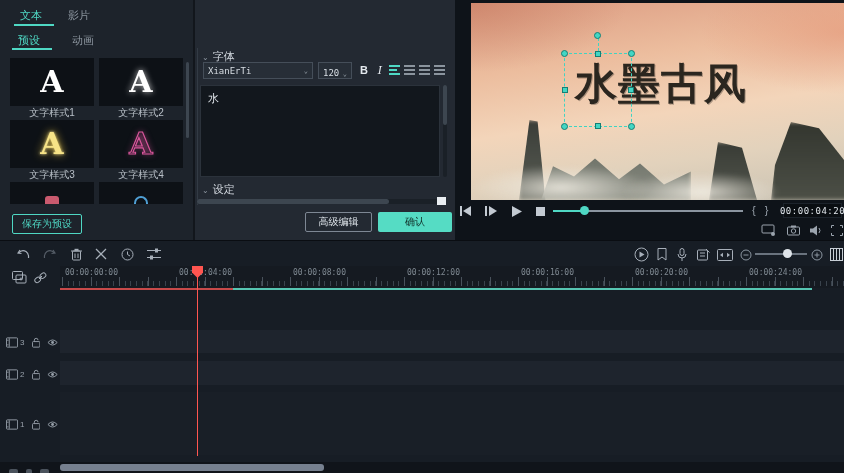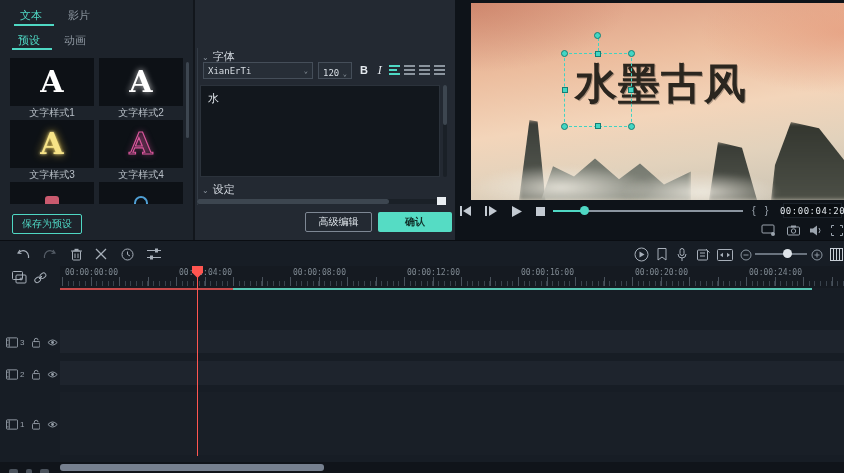--- a/index.html
+++ b/index.html
@@ -34,21 +34,21 @@
   .align-btn { width:13px; height:12px; cursor:pointer;
      background:linear-gradient(#8b949e 0 0) 0 1px/11px 2px no-repeat,
                 linear-gradient(#8b949e 0 0) 0 5px/11px 2px no-repeat,
                 linear-gradient(#8b949e 0 0) 0 9px/11px 2px no-repeat; }
   .align-btn.active {
      background:linear-gradient(#4fd8c4 0 0) 0 1px/11px 2px no-repeat,
                 linear-gradient(#4fd8c4 0 0) 0 5px/8px 2px no-repeat,
                 linear-gradient(#4fd8c4 0 0) 0 9px/11px 2px no-repeat; }
   .textarea { background:#12171d; border:1px solid #2b323b; font-size:11px; color:#e8edf2; padding:5px 7px; }
   .btn-dark { border:1px solid #7e8794; color:#dde3e9; background:#2a313a; font-size:10px; display:flex; align-items:center; justify-content:center; border-radius:2px; cursor:pointer; }
-  .btn-teal { background:#55dcc4; color:#103029; font-size:10px; font-weight:bold; display:flex; align-items:center; justify-content:center; border-radius:2px; cursor:pointer; }
+  .btn-teal { background:#55dcc4; color:#103029; font-size:10px; font-weight:normal; display:flex; align-items:center; justify-content:center; border-radius:2px; cursor:pointer; }
   .scroll-track { background:#1a2027; border-radius:3px; }
   .scroll-thumb { background:#3d4650; border-radius:3px; }
 
   
   .preview-panel { left:455px; top:0; width:389px; height:240px; background:#0e1319; }
   .video { left:471px; top:3px; width:373px; height:197px; overflow:hidden;
      background:
        radial-gradient(60% 50% at 0% 0%, rgba(190,110,85,.45), rgba(190,110,85,0) 70%),
        radial-gradient(55% 45% at 100% 15%, rgba(226,140,110,.5), rgba(226,140,110,0) 70%),
        linear-gradient(172deg, #dc9c82 0%, #ecbd9e 30%, #f3d5ba 55%, #e2d2bc 75%, #c9c2b3 100%); }
@@ -90,21 +90,21 @@
 
 <div id="app">
 
   <div class="abs left-panel">
 
     <div class="abs tab active" style="left:20px; top:8px;">文本</div>
     <div class="abs tab" style="left:68px; top:8px;">影片</div>
     <div class="abs tab-underline" style="left:14px; top:24px; width:40px;"></div>
 
     <div class="abs tab active" style="left:18px; top:33px;">预设</div>
-    <div class="abs tab" style="left:64px; top:33px;">动画</div>
+    <div class="abs tab" style="left:72px; top:33px;">动画</div>
     <div class="abs tab-underline" style="left:12px; top:48px; width:40px;"></div>
 
     <div class="abs style-card" style="left:10px; top:58px;">
       <span class="glyphA g1">A</span>
       </div>
     <div class="abs style-card" style="left:99px; top:58px;">
       <span class="glyphA g2">A</span>
       </div>
     <div class="abs style-label" style="left:10px; top:106px;">文字样式1</div>
     <div class="abs style-label" style="left:99px; top:106px;">文字样式2</div>

